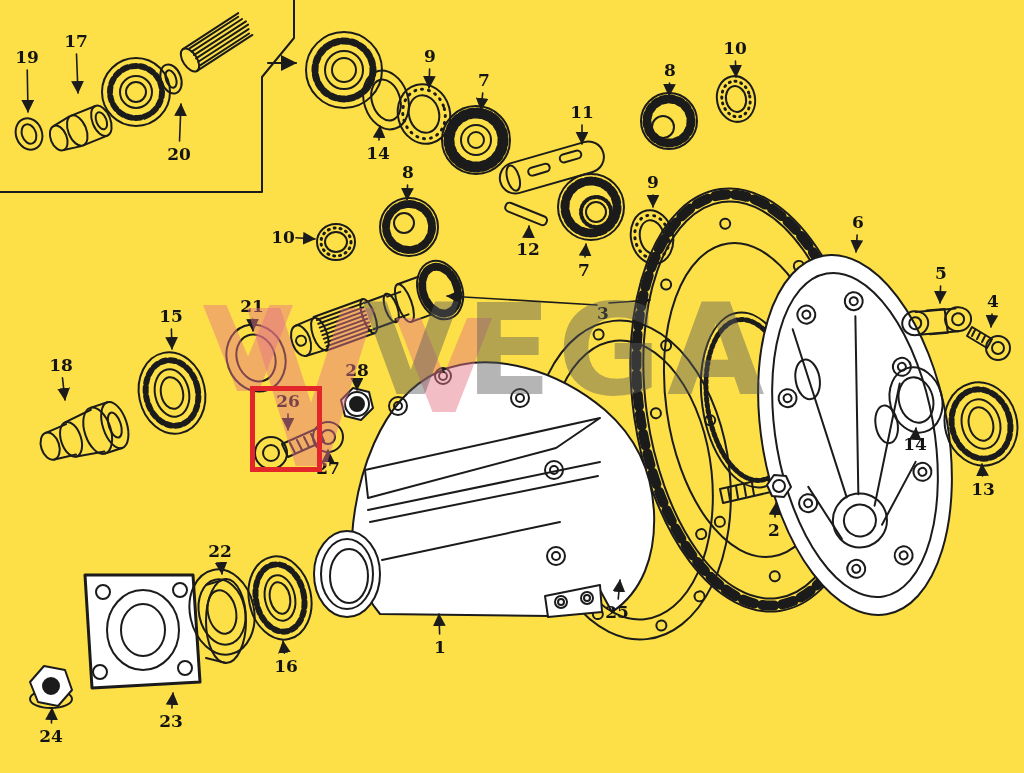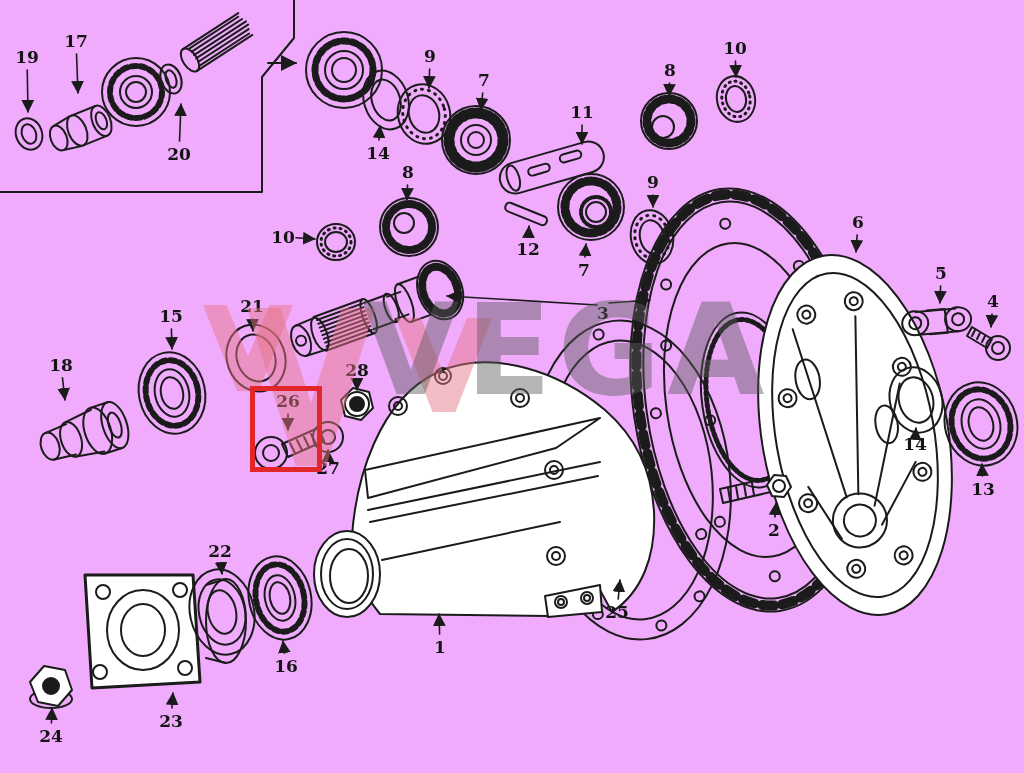--- a/index.html
+++ b/index.html
@@ -1,16 +1,16 @@
 <!DOCTYPE html>
 <html><head>
 <meta charset="utf-8">
 <style>
   html,body{margin:0;padding:0;background:#ffffff;}
-  #stage{position:relative;width:1024px;height:773px;background:#f0abfc;overflow:hidden;
+  #stage{position:relative;width:1024px;height:773px;background:#fde047;overflow:hidden;
          font-family:"DejaVu Sans",sans-serif;}
   #diagram-svg{position:absolute;left:0;top:0;z-index:1;}
   
   .wm-v{position:absolute;z-index:2;background:rgba(230,118,134,0.48);
         clip-path:polygon(0% 0%,26% 0%,50% 60%,74% 0%,100% 0%,62% 100%,38% 100%);}
   #wm-v1{left:203px;top:305px;width:90px;height:86px;}
   #wm-v2{left:247px;top:308px;width:128px;height:158px;}
   #wm-v3{left:396px;top:318px;width:96px;height:94px;}
   
   .wm-text{position:absolute;z-index:3;color:rgba(92,92,92,0.45);font-weight:bold;

